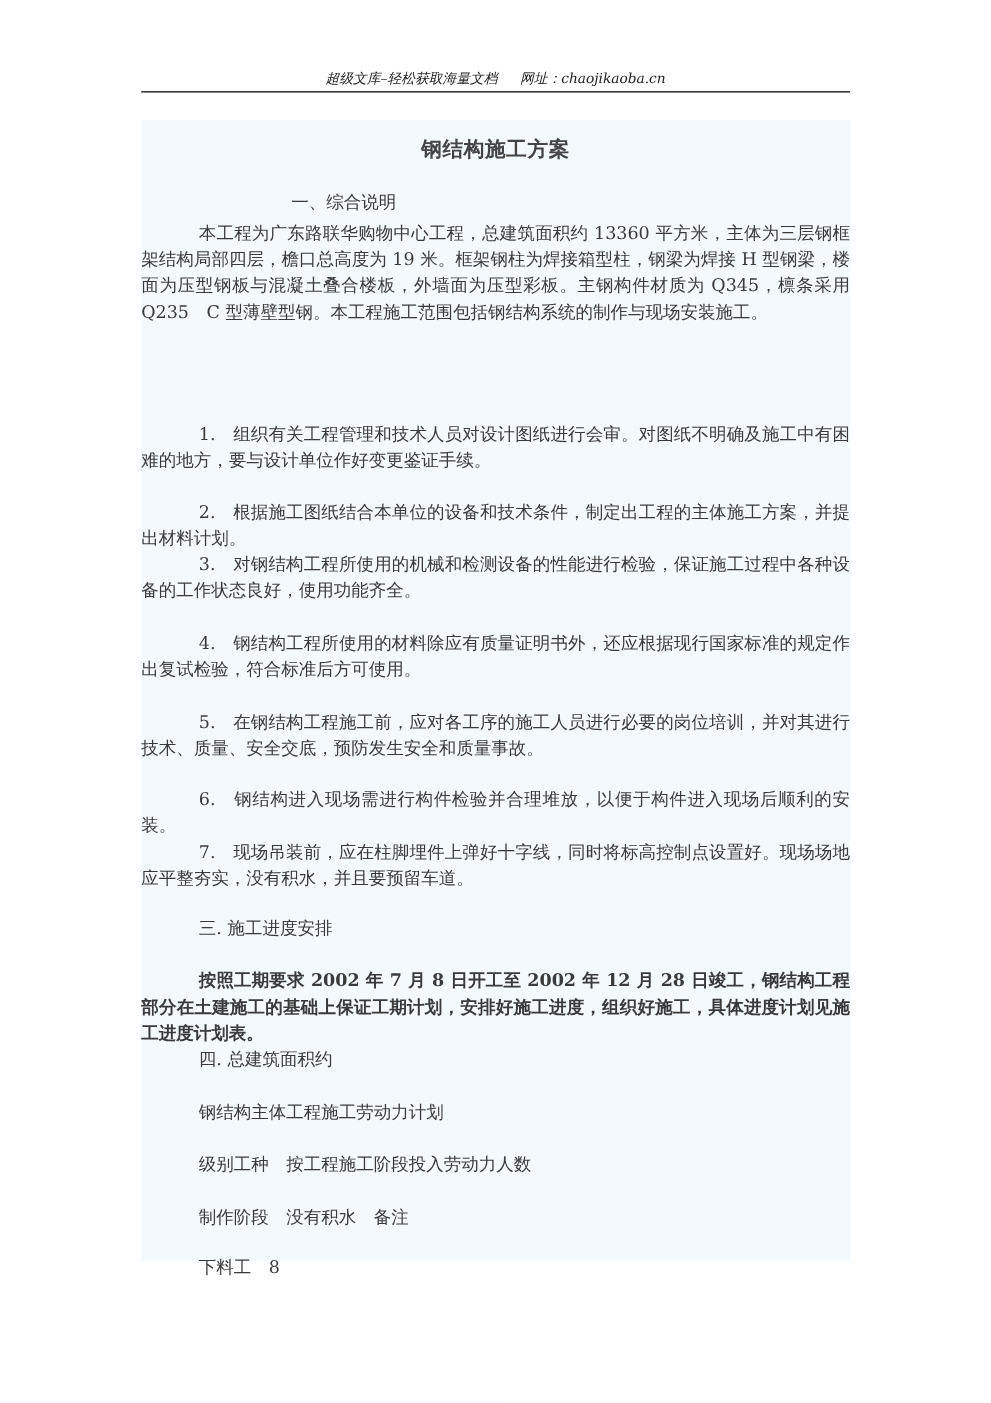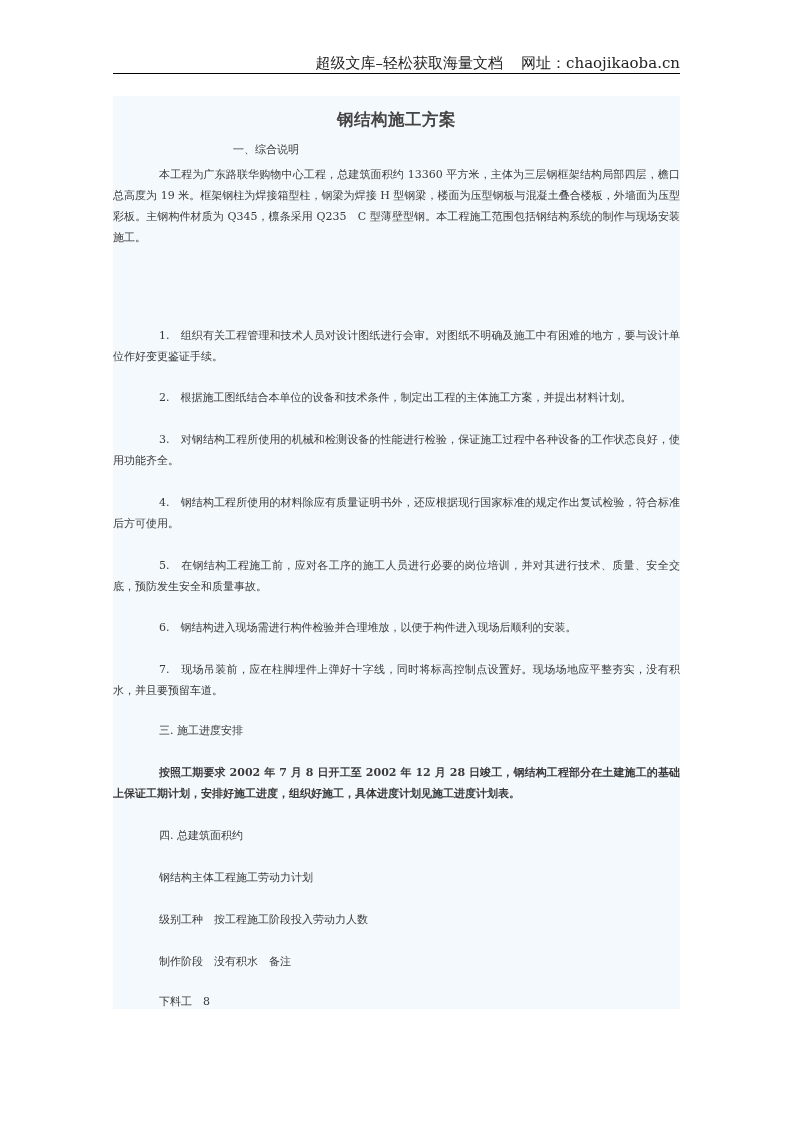--- a/index.html
+++ b/index.html
@@ -4,36 +4,38 @@
   <style>
     html, body { margin: 0; padding: 0; background: #ffffff; }
     body {
       width: 793px; height: 1122px; position: relative; overflow: hidden;
       font-family: "DejaVu Serif", "Liberation Serif", serif;
       color: #333333;
     }
     .page-header {
       position: absolute; left: 113px; top: 56px; width: 567px; height: 17px;
       border-bottom: 1.5px solid #000000;
-      text-align: right; font-size: 15px; color: #222222; line-height: 14px;
+      text-align: center; font-size: 11px; color: #222222; line-height: 14px;
       white-space: nowrap;
+      font-style: italic;
     }
     .page-header .url-label { margin-left: 18px; }
     .content-box {
       position: absolute; left: 113px; top: 96px; width: 567px; height: 913px;
       background: #f4f9fd;
     }
     .doc-title {
       position: absolute; left: 0; top: 13px; width: 567px; text-align: center;
       font-size: 16.5px; font-weight: bold; color: #444444; letter-spacing: 0.5px;
     }
     .block {
       position: absolute; left: 0; width: 567px;
-      font-size: 11px; line-height: 21px; color: #3a3a3a;
+      font-size: 14px; line-height: 21px; color: #3a3a3a;
       text-align: justify;
+      margin-top: 13px;
     }
     .indent { text-indent: 46px; }
     .h-indent { padding-left: 46px; box-sizing: border-box; }
     .sub1 { padding-left: 120px; box-sizing: border-box; }
   </style>
 </head>
 <body>
 
 <div class="page-header">
   <span>超级文库–轻松获取海量文档</span><span class="url-label">网址：chaojikaoba.cn</span>

